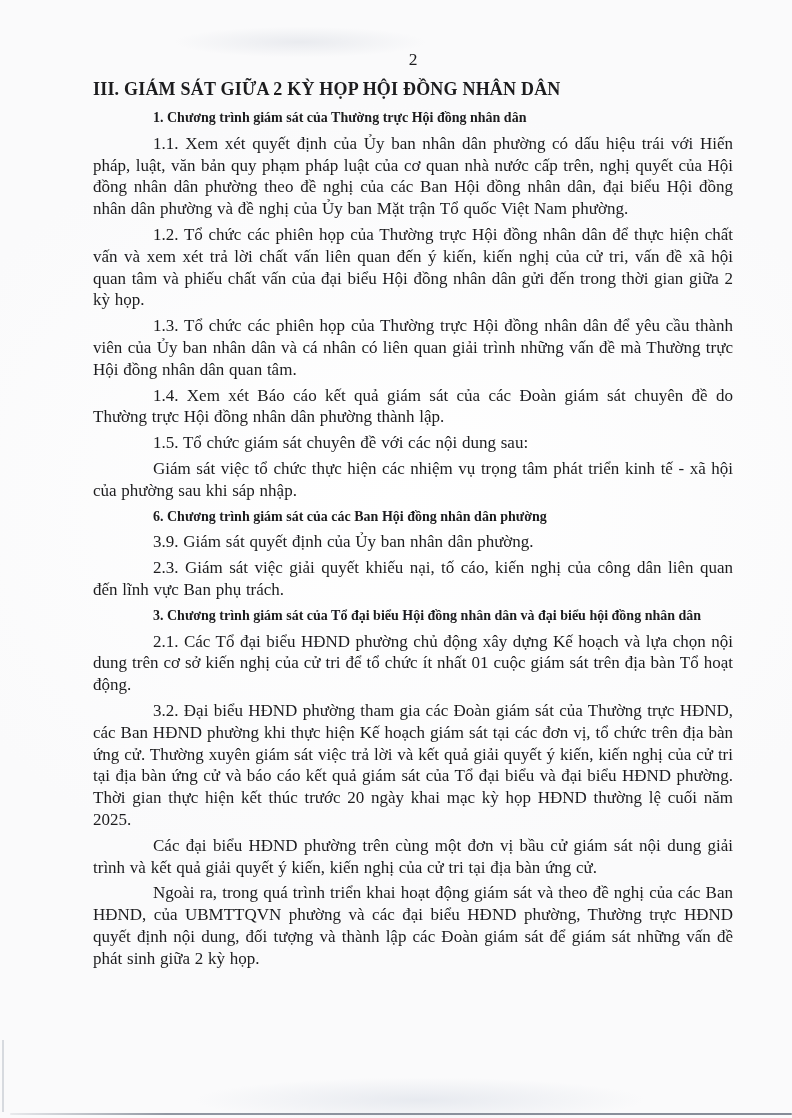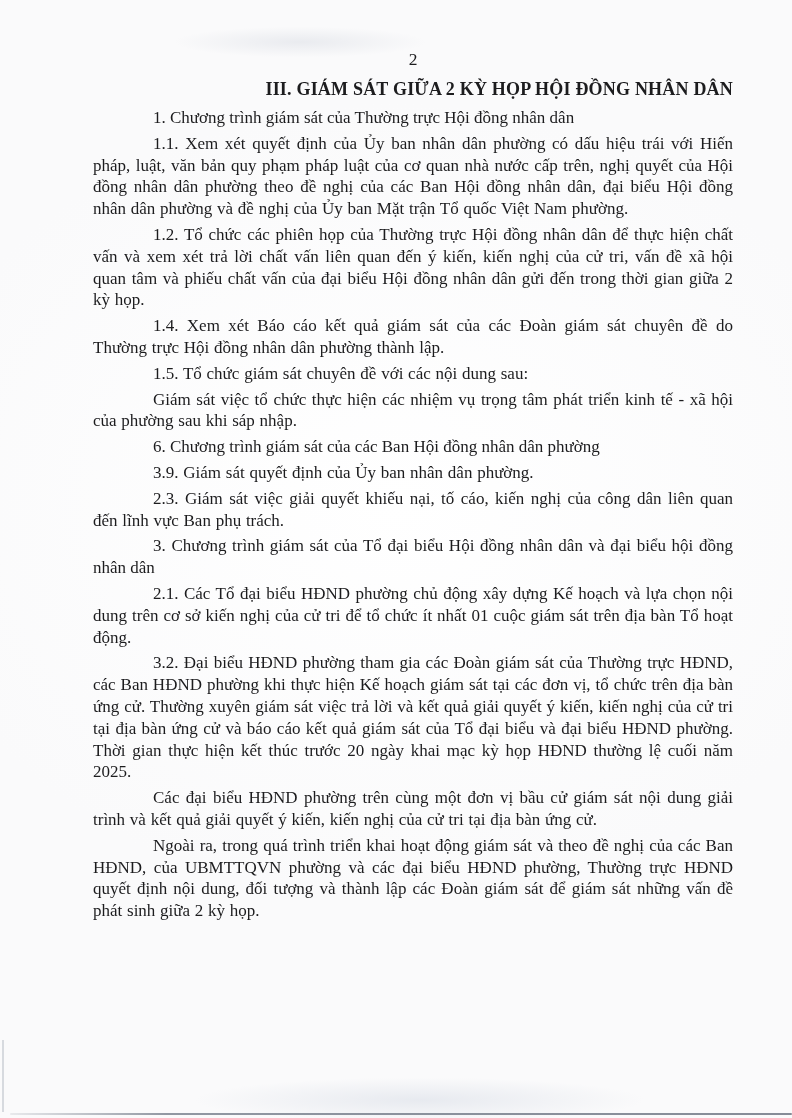--- a/index.html
+++ b/index.html
@@ -27,30 +27,30 @@
     top: 48px;
     width: 640px;
   }
   .page-number {
     text-align: center;
     font-size: 17.5px;
     line-height: 22px;
     margin: 0 0 7px 0;
   }
   .doc-title {
-    text-align: right;
+    text-align: left;
     font-weight: bold;
     font-size: 18px;
     line-height: 25px;
     margin: 0 0 5px 0;
     letter-spacing: 0.2px;
   }
   .section-heading {
-    font-weight: normal;
-    font-size: 17px;
+    font-weight: bold;
+    font-size: 14px;
     line-height: 21.8px;
     text-indent: 60px;
     text-align: justify;
     margin: 1px 0 4px 0;
   }
   .para {
     font-size: 17px;
     line-height: 21.8px;
     text-align: justify;
     text-indent: 60px;
@@ -81,20 +81,21 @@
 <div class="page">
   <div class="content">
 
     <div class="page-number">2</div>
 
     <div class="doc-title">III. GIÁM SÁT GIỮA 2 KỲ HỌP HỘI ĐỒNG NHÂN DÂN</div>
 
     <div class="section-heading">1. Chương trình giám sát của Thường trực Hội đồng nhân dân</div>
     <p class="para">1.1. Xem xét quyết định của Ủy ban nhân dân phường có dấu hiệu trái với Hiến pháp, luật, văn bản quy phạm pháp luật của cơ quan nhà nước cấp trên, nghị quyết của Hội đồng nhân dân phường theo đề nghị của các Ban Hội đồng nhân dân, đại biểu Hội đồng nhân dân phường và đề nghị của Ủy ban Mặt trận Tổ quốc Việt Nam phường.</p>
     <p class="para">1.2. Tổ chức các phiên họp của Thường trực Hội đồng nhân dân để thực hiện chất vấn và xem xét trả lời chất vấn liên quan đến ý kiến, kiến nghị của cử tri, vấn đề xã hội quan tâm và phiếu chất vấn của đại biểu Hội đồng nhân dân gửi đến trong thời gian giữa 2 kỳ họp.</p>
+    <p class="para">1.3. Tổ chức các phiên họp của Thường trực Hội đồng nhân dân để yêu cầu thành viên của Ủy ban nhân dân và cá nhân có liên quan giải trình những vấn đề mà Thường trực Hội đồng nhân dân quan tâm.</p>
     <p class="para">1.4. Xem xét Báo cáo kết quả giám sát của các Đoàn giám sát chuyên đề do Thường trực Hội đồng nhân dân phường thành lập.</p>
     <p class="para">1.5. Tổ chức giám sát chuyên đề với các nội dung sau:</p>
     <p class="para">Giám sát việc tổ chức thực hiện các nhiệm vụ trọng tâm phát triển kinh tế - xã hội của phường sau khi sáp nhập.</p>
 
     <div class="section-heading">6. Chương trình giám sát của các Ban Hội đồng nhân dân phường</div>
     <p class="para">3.9. Giám sát quyết định của Ủy ban nhân dân phường.</p>
     <p class="para">2.3. Giám sát việc giải quyết khiếu nại, tố cáo, kiến nghị của công dân liên quan đến lĩnh vực Ban phụ trách.</p>
 
     <div class="section-heading">3. Chương trình giám sát của Tổ đại biểu Hội đồng nhân dân và đại biểu hội đồng nhân dân</div>
     <p class="para">2.1. Các Tổ đại biểu HĐND phường chủ động xây dựng Kế hoạch và lựa chọn nội dung trên cơ sở kiến nghị của cử tri để tổ chức ít nhất 01 cuộc giám sát trên địa bàn Tổ hoạt động.</p>

